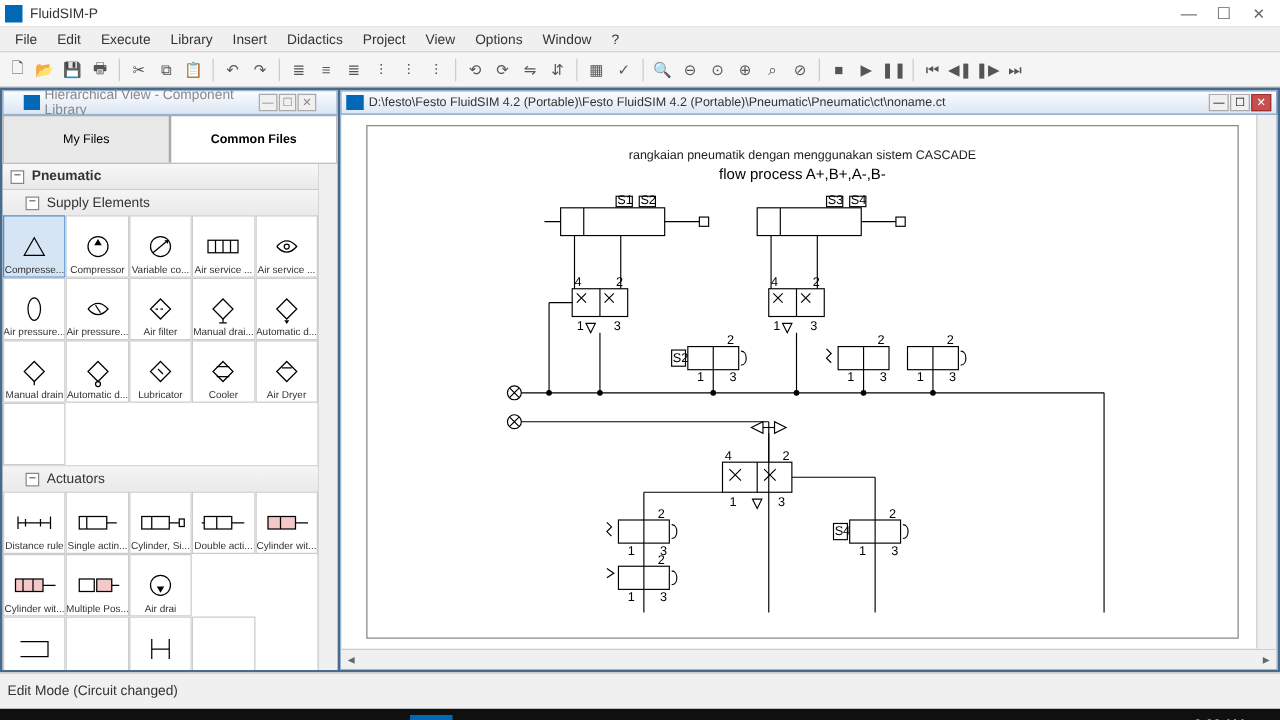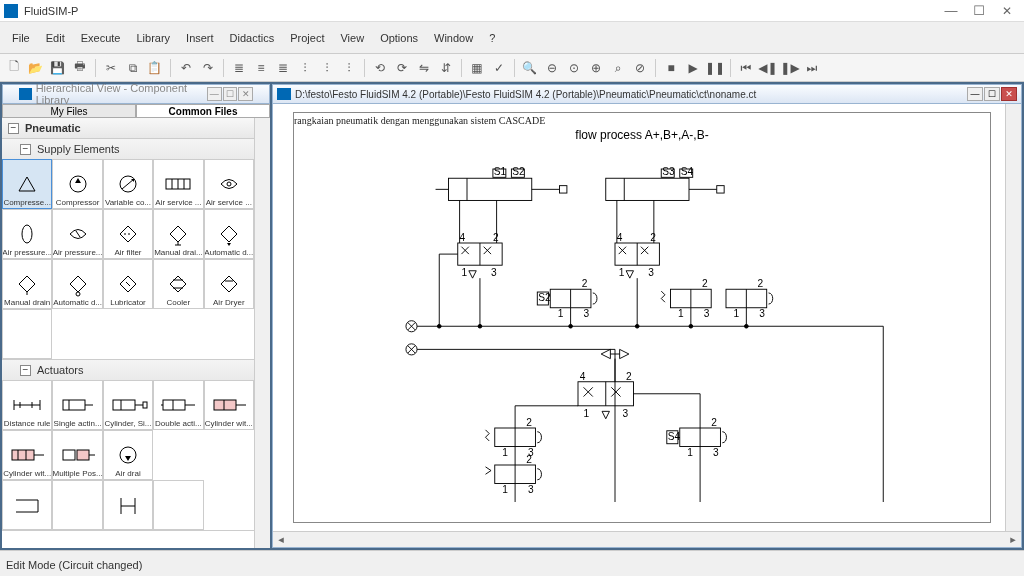--- a/index.html
+++ b/index.html
@@ -5,36 +5,36 @@
 * { margin:0; padding:0; box-sizing:border-box; font-family:Tahoma,Arial,sans-serif; font-size:11px; }
 html,body { width:1024px; height:576px; overflow:hidden; background:#fff; }
 
 .titlebar { height:22px; background:#fff; display:flex; align-items:center; padding:0 4px; border-bottom:1px solid #ddd; }
 .titlebar .logo { width:14px; height:14px; background:#0068b4; margin-right:6px; }
 .titlebar .title { flex:1; color:#333; }
 .titlebar .wbtns { display:flex; gap:2px; }
 .titlebar .wbtn { width:26px; height:16px; display:flex; align-items:center; justify-content:center; color:#666; font-size:13px; }
 .titlebar .wbtn:last-child { font-size:12px; }
 
-.menubar { height:32px; background:#f0f0f0; display:flex; align-items:center; padding:0 4px; border-bottom:1px solid #ccc; }
+.menubar { height:20px; background:#f0f0f0; display:flex; align-items:center; padding:0 4px; border-bottom:1px solid #ccc; }
 .menubar span { padding:0 8px; color:#333; }
 
 .toolbar { height:28px; background:#f5f5f5; display:flex; align-items:center; padding:0 4px; border-bottom:1px solid #ccc; gap:2px; }
 .tbtn { width:20px; height:20px; display:flex; align-items:center; justify-content:center; color:#555; font-size:12px; border:1px solid transparent; }
 .tsep { width:1px; height:18px; background:#ccc; margin:0 3px; }
 
 .workspace { display:flex; height:468px; background:#4a6a8a; }
 
 
 .leftpane { width:268px; display:flex; flex-direction:column; background:#fff; margin:2px; }
 .lp-title { height:20px; background:linear-gradient(#fafcff,#dce6f4); border:1px solid #99b4d1; display:flex; align-items:center; padding:0 16px; font-size:10px; color:#888; }
 .lp-title .lp-icon { width:14px; height:12px; background:#0068b4; margin-right:4px; }
 .lp-title .spacer { flex:1; }
 .lp-title .mini { width:16px; height:14px; border:1px solid #aaa; background:#f0f0f0; margin-left:1px; display:flex; align-items:center; justify-content:center; font-size:9px; }
-.lp-tabs { display:flex; height:14px; border-bottom:1px solid #aaa; }
+.lp-tabs { display:flex; height:39px; border-bottom:1px solid #aaa; }
 .lp-tab { flex:1; display:flex; align-items:center; justify-content:center; background:#e8e8e8; border:1px solid #aaa; border-bottom:none; font-size:10px; }
 .lp-tab.active { background:#fff; font-weight:bold; }
 .lp-body { flex:1; overflow:hidden; display:flex; }
 .lp-scroll { flex:1; overflow-y:auto; }
 .lp-sb { width:16px; background:#f0f0f0; border-left:1px solid #ccc; }
 
 .section { border-bottom:1px solid #ccc; }
 .sec-hdr { background:linear-gradient(#f8f8f8,#e8e8e8); padding:4px 6px; display:flex; align-items:center; gap:6px; color:#333; }
 .sec-hdr.sub { padding-left:18px; background:linear-gradient(#f4f4f4,#eaeaea); }
 .sec-hdr .box { width:11px; height:11px; border:1px solid #888; display:flex; align-items:center; justify-content:center; font-size:10px; line-height:1; background:#fff; }
@@ -54,21 +54,21 @@
 .rp-title .mini { width:16px; height:14px; border:1px solid #aaa; background:#f0f0f0; margin-left:1px; display:flex; align-items:center; justify-content:center; font-size:9px; }
 .rp-title .mini.close { background:#c94f4f; color:#fff; border-color:#a03030; }
 .canvas { flex:1; background:#fff; border:1px solid #99b4d1; border-top:none; display:flex; flex-direction:column; }
 .cv-body { flex:1; position:relative; overflow:hidden; }
 .cv-hbar { height:16px; background:#f0f0f0; border-top:1px solid #ccc; display:flex; align-items:center; }
 .cv-hbar .arrow { width:16px; text-align:center; color:#666; }
 .cv-hbar .track { flex:1; }
 .cv-vbar { position:absolute; right:0; top:0; bottom:0; width:16px; background:#f0f0f0; border-left:1px solid #ccc; }
 
 .docpage { position:absolute; left:20px; top:8px; right:30px; bottom:8px; border:1px solid #888; background:#fff; }
-.doc-title1 { font-size:10px; margin-top:2px; color:#222;font-family:Liberation Serif, serif; }
+.doc-title1 { text-align:center; font-size:10px; margin-top:18px; color:#222; }
 .doc-title2 { text-align:center; font-size:12px; margin-top:2px; color:#000; }
 .schem { position:absolute; left:60px; top:56px; right:40px; bottom:20px; }
 .schem svg { width:100%; height:100%; }
 
 .statusbar { height:18px; background:#f0f0f0; border-top:1px solid #ccc; display:flex; align-items:center; padding:14px 6px; font-size:10px; color:#333; }
 
 .taskbar { height:38px; background:#101010; display:flex; align-items:center; padding:0 4px; }
 .taskbar .tb { width:36px; height:30px; display:flex; align-items:center; justify-content:center; color:#fff; font-size:14px; }
 .taskbar .tb.win { font-size:15px; }
 .taskbar .spacer { flex:1; }

